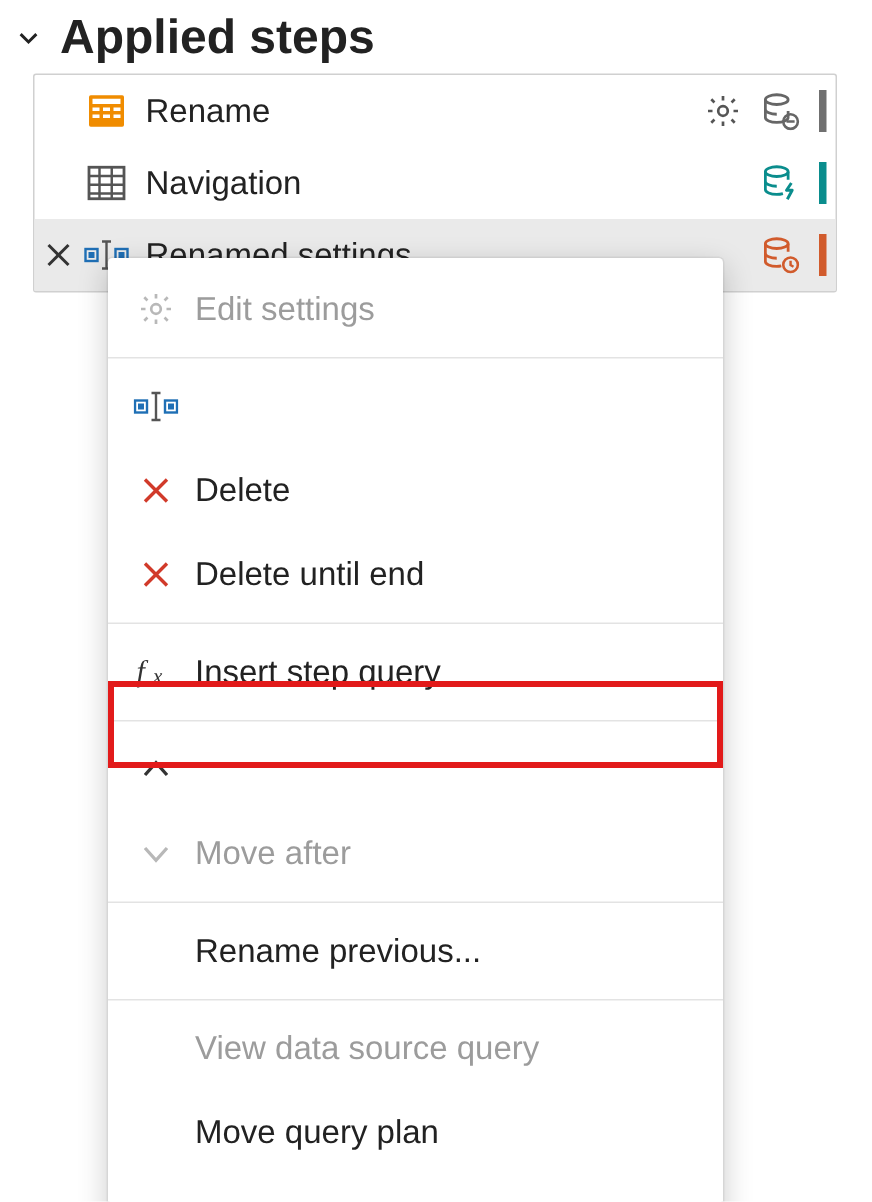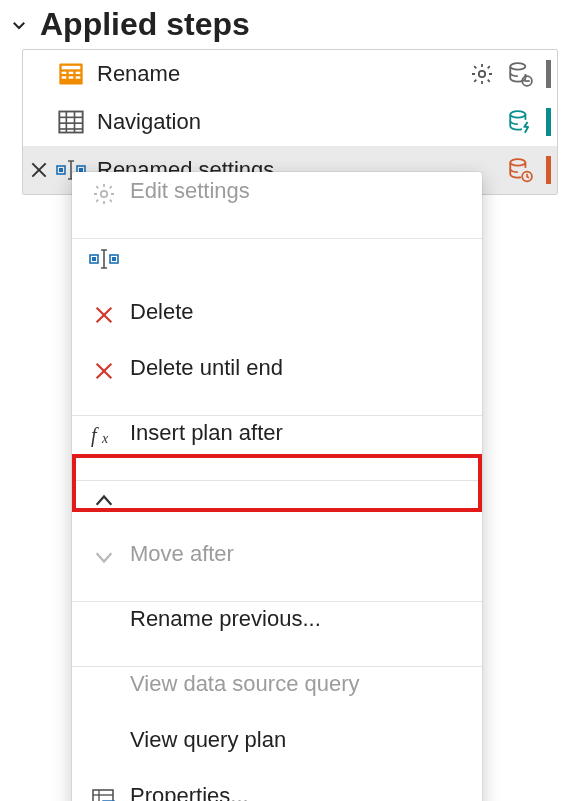--- a/index.html
+++ b/index.html
@@ -80,21 +80,21 @@
     left: 72px;
     top: 172px;
     width: 410px;
     background: #fff;
     border-radius: 3px;
     box-shadow: 0 6px 20px rgba(0,0,0,.22), 0 0 0 1px rgba(0,0,0,.06);
     padding: 6px 0;
   }
   .ctx .item {
     display: flex;
-    align-items: flex-start;
+    align-items: center;
     height: 56px;
     padding-left: 12px;
   }
   .ctx .item .mi {
     width: 40px; height: 32px;
     display:flex; align-items:center; justify-content:center;
     margin-right: 6px;
   }
   .ctx .item .ml {
     font-size: 22px;
@@ -270,21 +270,21 @@
 
   <div class="sep"></div>
 
   <div class="item">
     <span class="mi">
       <svg width="26" height="24" viewBox="0 0 26 24">
         <text x="0" y="18" font-family="Georgia, 'Times New Roman', serif" font-style="italic" font-size="20" fill="#333">f</text>
         <text x="11" y="19" font-family="Georgia, serif" font-style="italic" font-size="14" fill="#333">x</text>
       </svg>
     </span>
-    <span class="ml">Insert plan after</span>
+    <span class="ml">Insert step query</span>
   </div>
 
   <div class="sep"></div>
 
   <div class="item">
     <span class="mi">
       <svg width="22" height="22" viewBox="0 0 24 24">
           <polyline points="4 16 12 7 20 16" fill="none" stroke="#333" stroke-width="2.4"></polyline>
         </svg>
     </span>
@@ -308,21 +308,21 @@
 
   <div class="sep"></div>
 
   <div class="item disabled">
     <span class="mi"></span>
     <span class="ml">View data source query</span>
   </div>
 
   <div class="item">
     <span class="mi"></span>
-    <span class="ml">View query plan</span>
+    <span class="ml">Move query plan</span>
   </div>
 
   <div class="item">
     <span class="mi">
       <svg width="26" height="24" viewBox="0 0 26 24">
         <rect x="2" y="3" width="20" height="18" fill="none" stroke="#555" stroke-width="1.6"></rect>
         <line x1="2" y1="8" x2="22" y2="8" stroke="#555" stroke-width="1.4"></line>
         <line x1="8" y1="3" x2="8" y2="21" stroke="#555" stroke-width="1.4"></line>
         <rect x="12" y="14" width="11" height="9" fill="#fff" stroke="#1f6fb5" stroke-width="1.5"></rect>
         <line x1="14" y1="17" x2="21" y2="17" stroke="#1f6fb5" stroke-width="1.3"></line>

